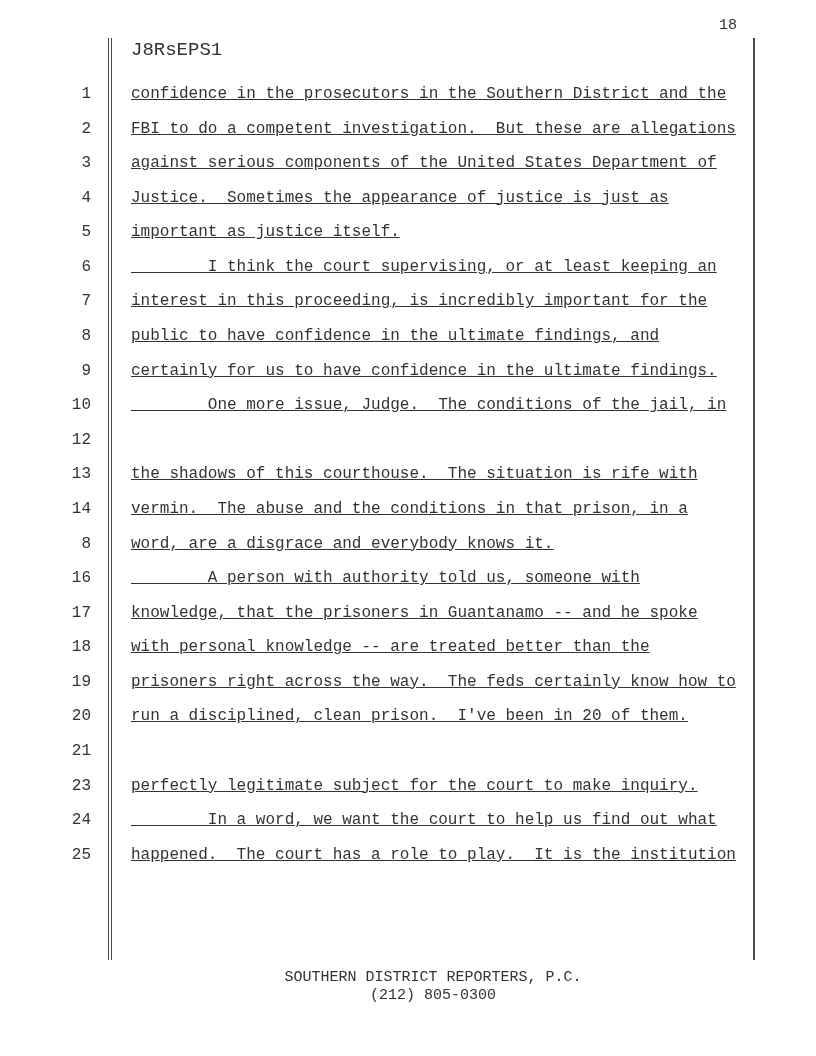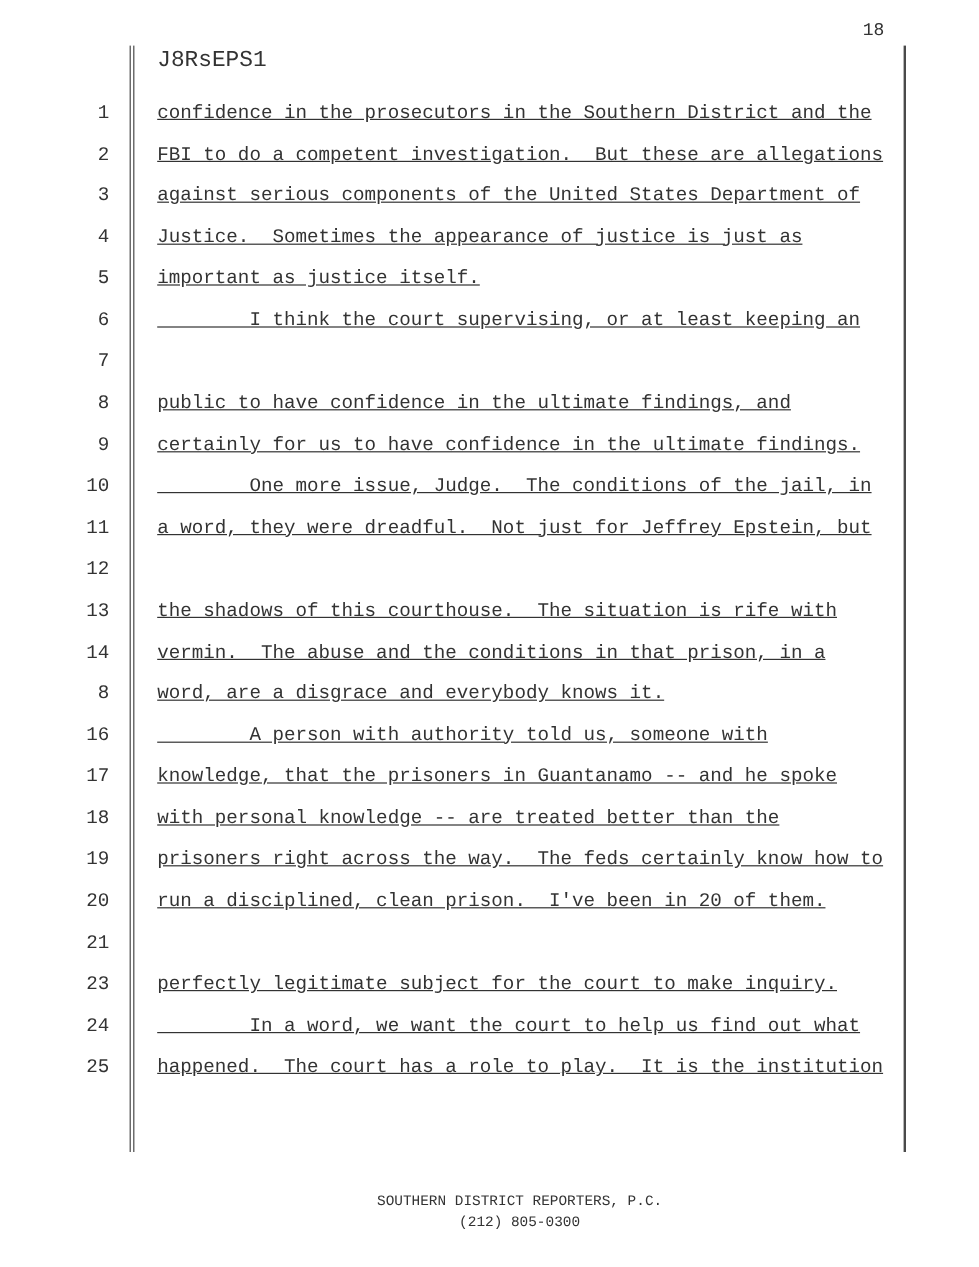--- a/index.html
+++ b/index.html
@@ -71,23 +71,22 @@
     margin-left: 40px;
     white-space: pre;
     text-decoration: underline;
   }
   .footer {
     position: absolute;
     left: 113px;
     width: 640px;
     top: 969px;
     text-align: center;
-    font-size: 12px;
+    font-size: 15px;
     line-height: 17.5px;
-    margin-top: 24px;
   }
 </style>
 </head>
 <body>
 
 <div class="page">
 
   <div class="page-number">18</div>
 
   <div class="header-code">J8RsEPS1</div>
@@ -116,36 +115,33 @@
       <div class="line-row">
         <span class="line-num">5</span>
         <span class="line-text">important as justice itself.</span>
       </div>
       <div class="line-row">
         <span class="line-num">6</span>
         <span class="line-text">        I think the court supervising, or at least keeping an</span>
       </div>
       <div class="line-row">
         <span class="line-num">7</span>
+        <span class="line-text">interest in this proceeding, is incredibly important for the</span>
       </div>
       <div class="line-row">
         <span class="line-num">8</span>
         <span class="line-text">public to have confidence in the ultimate findings, and</span>
       </div>
       <div class="line-row">
         <span class="line-num">9</span>
         <span class="line-text">certainly for us to have confidence in the ultimate findings.</span>
       </div>
       <div class="line-row">
         <span class="line-num">10</span>
         <span class="line-text">        One more issue, Judge.  The conditions of the jail, in</span>
-      </div>
-      <div class="line-row">
-        <span class="line-num">11</span>
-        <span class="line-text">a word, they were dreadful.  Not just for Jeffrey Epstein, but</span>
       </div>
       <div class="line-row">
         <span class="line-num">12</span>
       </div>
       <div class="line-row">
         <span class="line-num">13</span>
         <span class="line-text">the shadows of this courthouse.  The situation is rife with</span>
       </div>
       <div class="line-row">
         <span class="line-num">14</span>

